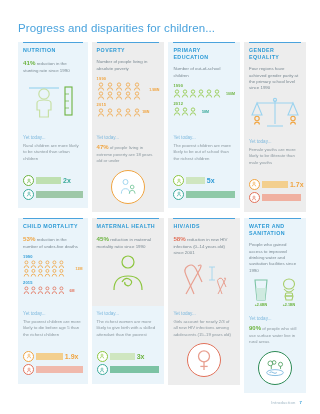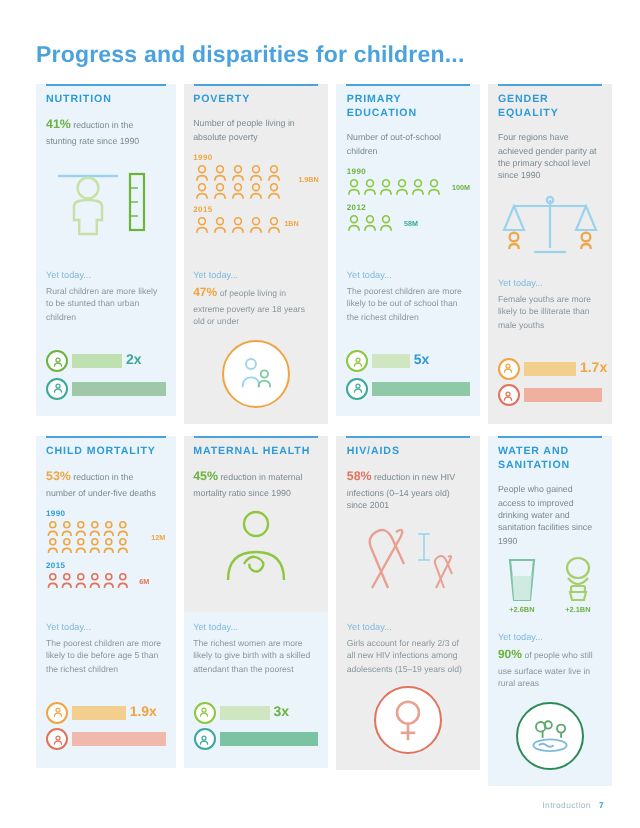--- a/index.html
+++ b/index.html
@@ -9,21 +9,21 @@
     background:#ffffff;
     color:#5b6a72;
     position:relative;
     overflow:hidden;
   }
   .page { position:absolute; inset:0; padding:0 18px; }
 
   .page-title {
     font-size:11.5px;
     color:#4aa3dd;
-    font-weight:700;
+    font-weight:400;
     letter-spacing:.1px;
     padding-top:22px;
     padding-bottom:8px;
   }
 
   .grid {
     display:grid;
     grid-template-columns:repeat(4, 1fr);
     column-gap:4px;
     row-gap:6px;

